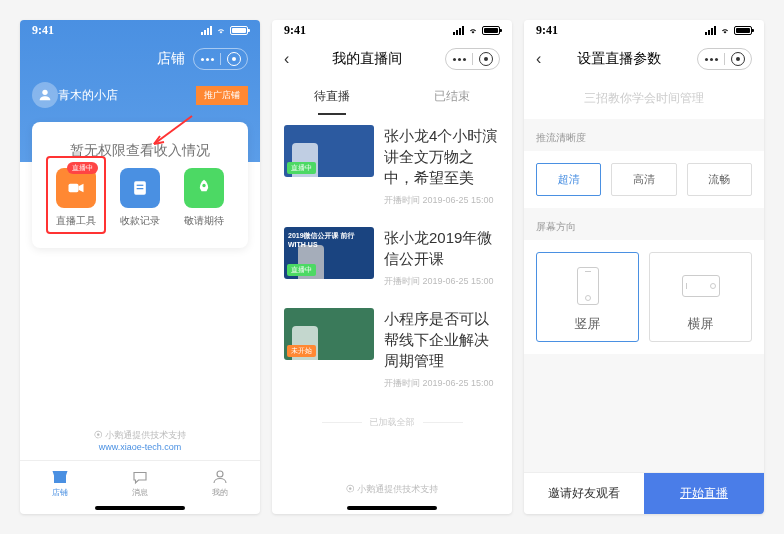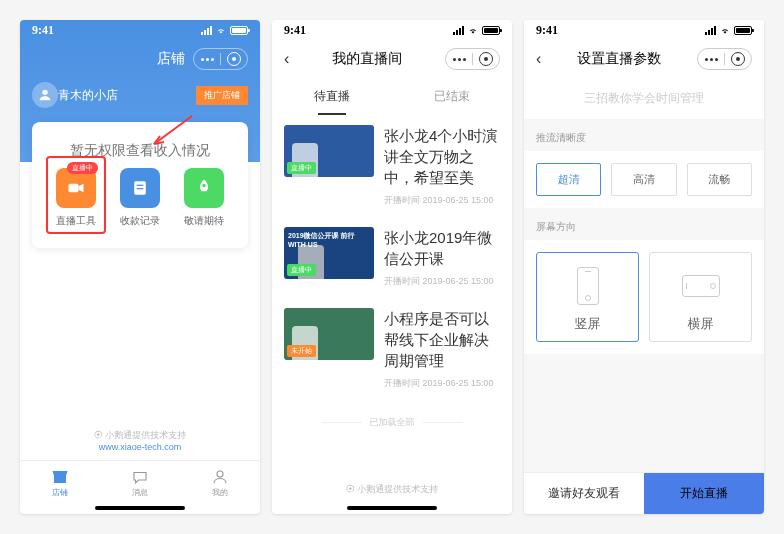--- a/index.html
+++ b/index.html
@@ -87,21 +87,21 @@
     .orient-label { font-size:13px; color:#666; }
     .phone-vert { width:22px; height:38px; border:1.5px solid #ccc; border-radius:3px; position:relative; }
     .phone-vert::before{content:'';position:absolute;top:3px;left:50%;transform:translateX(-50%);width:6px;height:1px;background:#ccc;}
     .phone-vert::after{content:'';position:absolute;bottom:3px;left:50%;transform:translateX(-50%);width:4px;height:4px;border:1px solid #ccc;border-radius:50%;}
     .phone-horiz { width:38px; height:22px; border:1.5px solid #ccc; border-radius:3px; position:relative; margin-top:8px; margin-bottom:8px; }
     .phone-horiz::before{content:'';position:absolute;left:3px;top:50%;transform:translateY(-50%);width:1px;height:6px;background:#ccc;}
     .phone-horiz::after{content:'';position:absolute;right:3px;top:50%;transform:translateY(-50%);width:4px;height:4px;border:1px solid #ccc;border-radius:50%;}
     .p3-bottom { margin-top:auto; display:flex; border-top:1px solid #eee; }
     .p3-btn { flex:1; padding:12px 0; text-align:center; font-size:12px; }
     .p3-btn.invite { color:#333; background:#fff; }
-    .p3-btn.start { color:#000000; background:#4a7de8; }
+    .p3-btn.start { color:#ffffff; background:#4a7de8;text-decoration:underline; }
     
     .flex-fill { flex:1; overflow:hidden; }
     .gray-bg { background:#f7f7f7; }
   </style>
 </head>
 <body>
 
 <div class="phone">
   <div class="p1-header">
     <div class="status-bar white">

